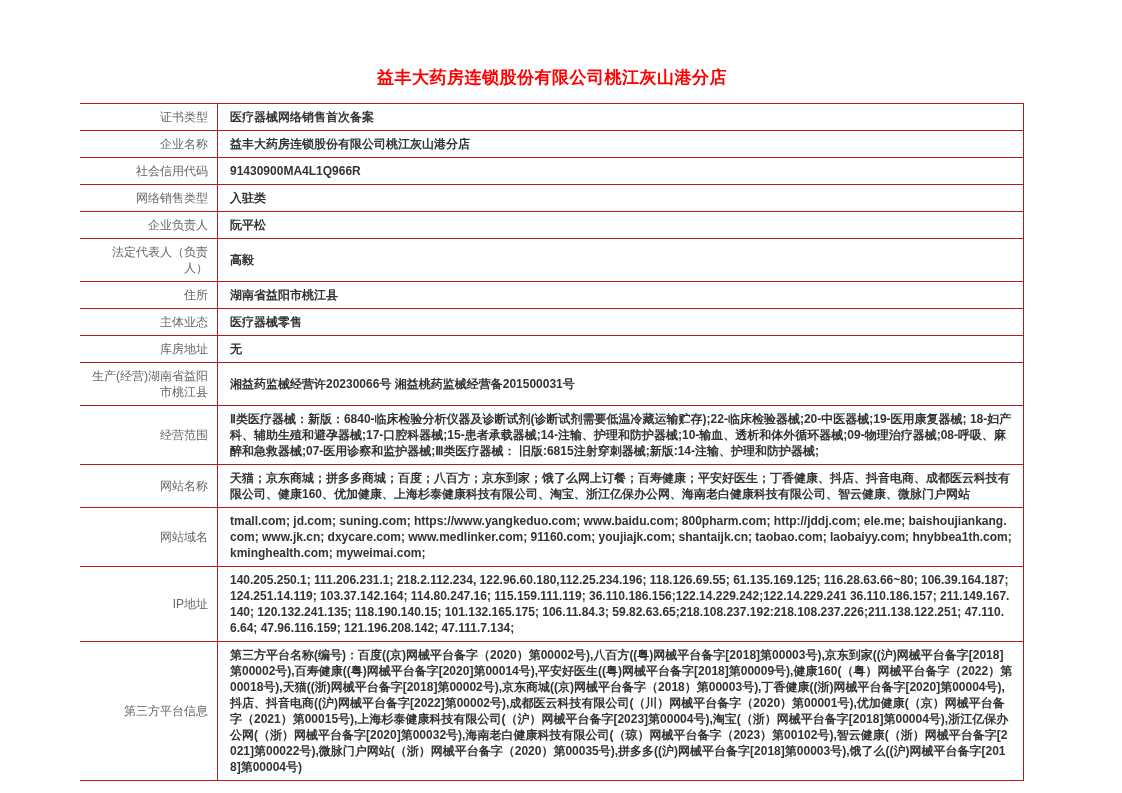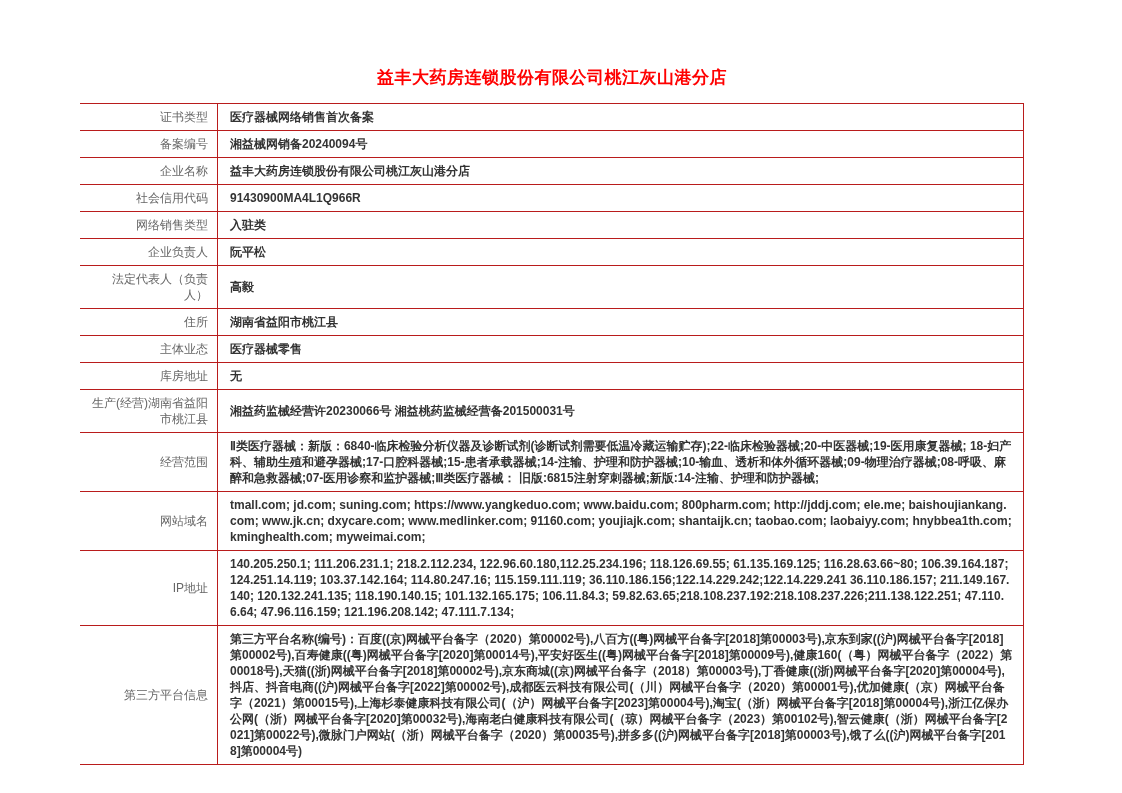--- a/index.html
+++ b/index.html
@@ -62,24 +62,20 @@
 <div class="content">
   <h1 class="page-title" style="color: rgb(255, 0, 0);">益丰大药房连锁股份有限公司桃江灰山港分店</h1>
 
   <table class="cert">
     <tbody id="cert-table-body">
   <tr>
     <td class="label">证书类型</td>
     <td class="value">医疗器械网络销售首次备案</td>
   </tr>
 
-  <tr>
-    <td class="label">备案编号</td>
-    <td class="value">湘益械网销备20240094号</td>
-  </tr>
 
   <tr>
     <td class="label">企业名称</td>
     <td class="value">益丰大药房连锁股份有限公司桃江灰山港分店</td>
   </tr>
 
   <tr>
     <td class="label">社会信用代码</td>
     <td class="value">91430900MA4L1Q966R</td>
   </tr>
@@ -118,20 +114,24 @@
   <tr>
     <td class="label">生产(经营)湖南省益阳市桃江县</td>
     <td class="value">湘益药监械经营许20230066号 湘益桃药监械经营备201500031号</td>
   </tr>
 
   <tr>
     <td class="label">经营范围</td>
     <td class="value">Ⅱ类医疗器械：新版：6840-临床检验分析仪器及诊断试剂(诊断试剂需要低温冷藏运输贮存);22-临床检验器械;20-中医器械;19-医用康复器械; 18-妇产科、辅助生殖和避孕器械;17-口腔科器械;15-患者承载器械;14-注输、护理和防护器械;10-输血、透析和体外循环器械;09-物理治疗器械;08-呼吸、麻醉和急救器械;07-医用诊察和监护器械;Ⅲ类医疗器械： 旧版:6815注射穿刺器械;新版:14-注输、护理和防护器械;</td>
   </tr>
 
+  <tr>
+    <td class="label">网站名称</td>
+    <td class="value">天猫；京东商城；拼多多商城；百度；八百方；京东到家；饿了么网上订餐；百寿健康；平安好医生；丁香健康、抖店、抖音电商、成都医云科技有限公司、健康160、优加健康、上海杉泰健康科技有限公司、淘宝、浙江亿保办公网、海南老白健康科技有限公司、智云健康、微脉门户网站</td>
+  </tr>
 
   <tr>
     <td class="label">网站域名</td>
     <td class="value">tmall.com; jd.com; suning.com; https://www.yangkeduo.com; www.baidu.com; 800pharm.com; http://jddj.com; ele.me; baishoujiankang.com; www.jk.cn; dxycare.com; www.medlinker.com; 91160.com; youjiajk.com; shantaijk.cn; taobao.com; laobaiyy.com; hnybbea1th.com; kminghealth.com; myweimai.com;</td>
   </tr>
 
   <tr>
     <td class="label">IP地址</td>
     <td class="value">140.205.250.1; 111.206.231.1; 218.2.112.234, 122.96.60.180,112.25.234.196; 118.126.69.55; 61.135.169.125; 116.28.63.66~80; 106.39.164.187; 124.251.14.119; 103.37.142.164; 114.80.247.16; 115.159.111.119; 36.110.186.156;122.14.229.242;122.14.229.241 36.110.186.157; 211.149.167.140; 120.132.241.135; 118.190.140.15; 101.132.165.175; 106.11.84.3; 59.82.63.65;218.108.237.192:218.108.237.226;211.138.122.251; 47.110.6.64; 47.96.116.159; 121.196.208.142; 47.111.7.134;</td>
   </tr>

